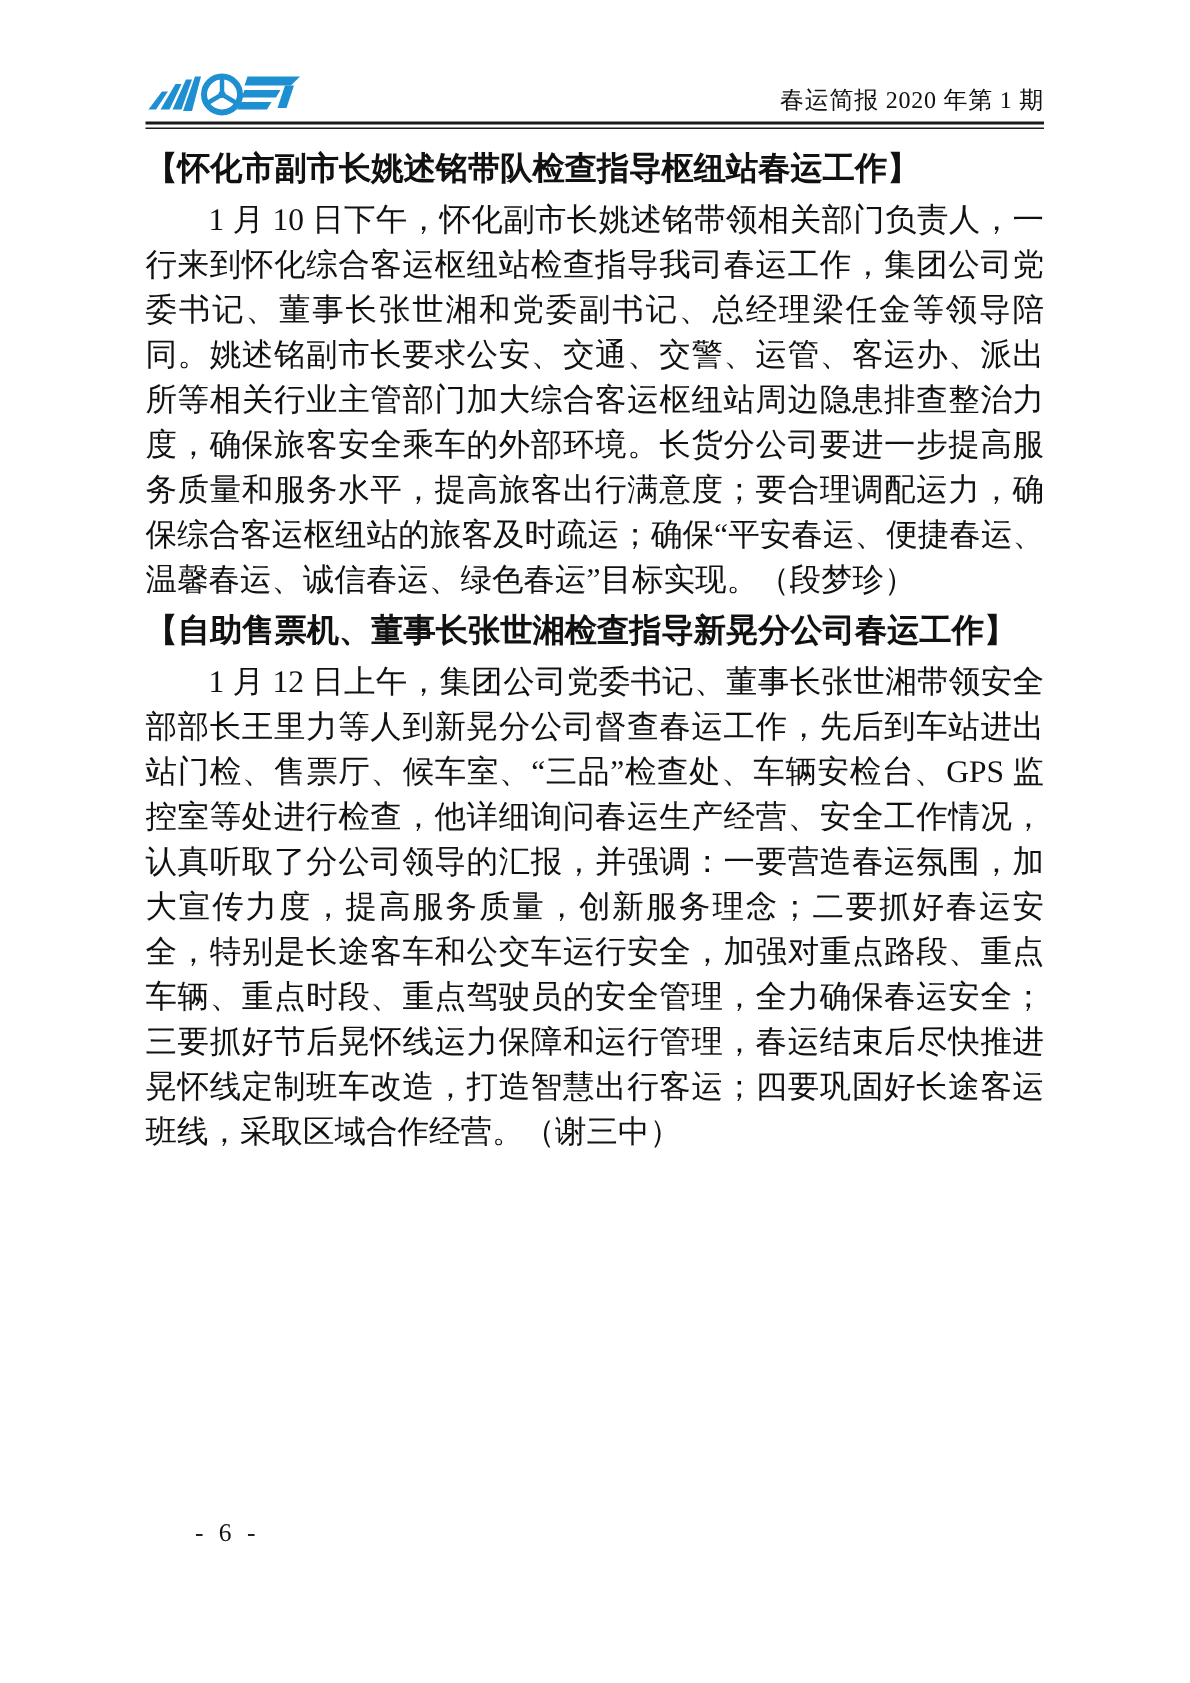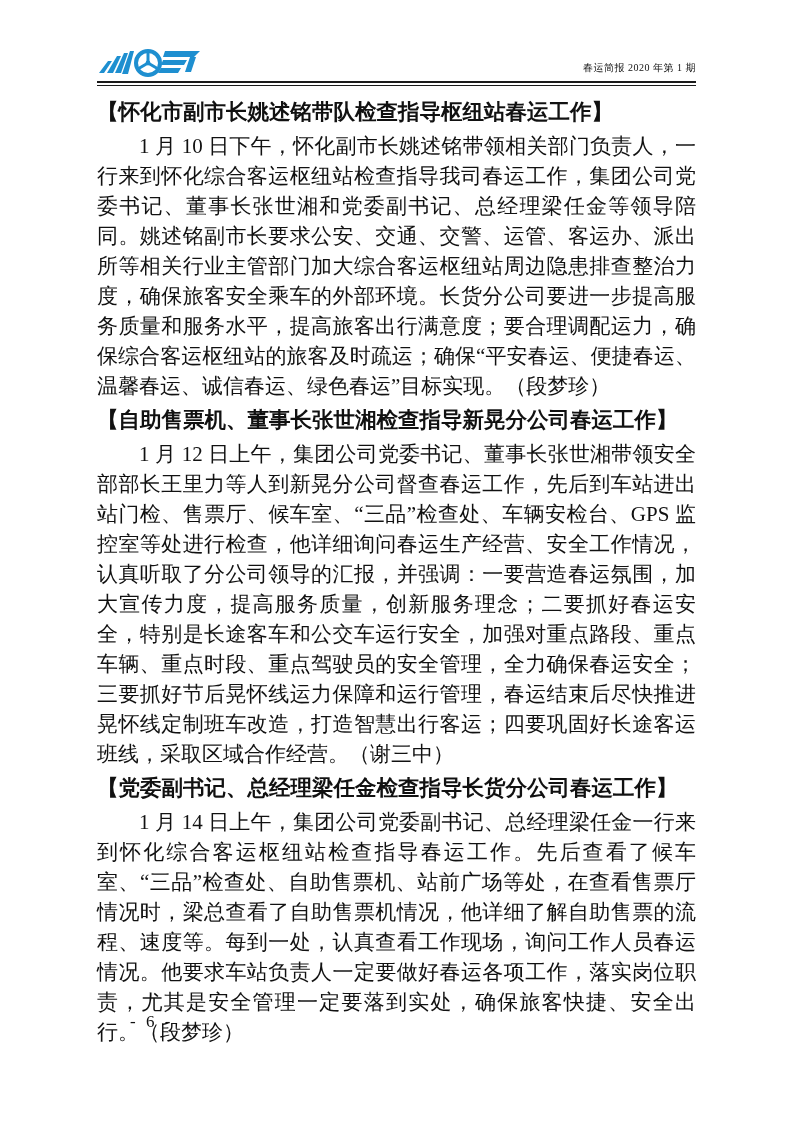--- a/index.html
+++ b/index.html
@@ -15,21 +15,21 @@
   .page { box-sizing: border-box; padding: 44px 97px 0 97px; }
 
   .masthead {
     display: flex;
     justify-content: space-between;
     align-items: flex-end;
     height: 36px;
   }
   .logo svg { display: block; }
   .issue {
-    font-size: 10px;
+    font-size: 16px;
     line-height: 18px;
     padding-bottom: 3px;
     letter-spacing: 0.5px;
     white-space: nowrap;
   }
   .double-rule {
     margin-top: 1px;
     height: 2px;
     border-top: 2px solid #1a1a1a;
     border-bottom: 1px solid #1a1a1a;
@@ -104,20 +104,16 @@
   <div>
     <h2 class="headline">【怀化市副市长姚述铭带队检查指导枢纽站春运工作】</h2>
     <p class="body-text">1 月 10 日下午，怀化副市长姚述铭带领相关部门负责人，一行来到怀化综合客运枢纽站检查指导我司春运工作，集团公司党委书记、董事长张世湘和党委副书记、总经理梁任金等领导陪同。姚述铭副市长要求公安、交通、交警、运管、客运办、派出所等相关行业主管部门加大综合客运枢纽站周边隐患排查整治力度，确保旅客安全乘车的外部环境。长货分公司要进一步提高服务质量和服务水平，提高旅客出行满意度；要合理调配运力，确保综合客运枢纽站的旅客及时疏运；确保“平安春运、便捷春运、温馨春运、诚信春运、绿色春运”目标实现。（段梦珍）</p>
   </div>
 
   <div>
     <h2 class="headline tight">【自助售票机、董事长张世湘检查指导新晃分公司春运工作】</h2>
     <p class="body-text">1 月 12 日上午，集团公司党委书记、董事长张世湘带领安全部部长王里力等人到新晃分公司督查春运工作，先后到车站进出站门检、售票厅、候车室、“三品”检查处、车辆安检台、GPS 监控室等处进行检查，他详细询问春运生产经营、安全工作情况，认真听取了分公司领导的汇报，并强调：一要营造春运氛围，加大宣传力度，提高服务质量，创新服务理念；二要抓好春运安全，特别是长途客车和公交车运行安全，加强对重点路段、重点车辆、重点时段、重点驾驶员的安全管理，全力确保春运安全；三要抓好节后晃怀线运力保障和运行管理，春运结束后尽快推进晃怀线定制班车改造，打造智慧出行客运；四要巩固好长途客运班线，采取区域合作经营。（谢三中）</p>
   </div>
 
-  <div>
-    <h2 class="headline tight">【党委副书记、总经理梁任金检查指导长货分公司春运工作】</h2>
-    <p class="body-text">1 月 14 日上午，集团公司党委副书记、总经理梁任金一行来到怀化综合客运枢纽站检查指导春运工作。先后查看了候车室、“三品”检查处、自助售票机、站前广场等处，在查看售票厅情况时，梁总查看了自助售票机情况，他详细了解自助售票的流程、速度等。每到一处，认真查看工作现场，询问工作人员春运情况。他要求车站负责人一定要做好春运各项工作，落实岗位职责，尤其是安全管理一定要落到实处，确保旅客快捷、安全出行。（段梦珍）</p>
-  </div>
 
 </div>
 
 <div class="page-number">- 6 -</div>
 
 </body></html>

